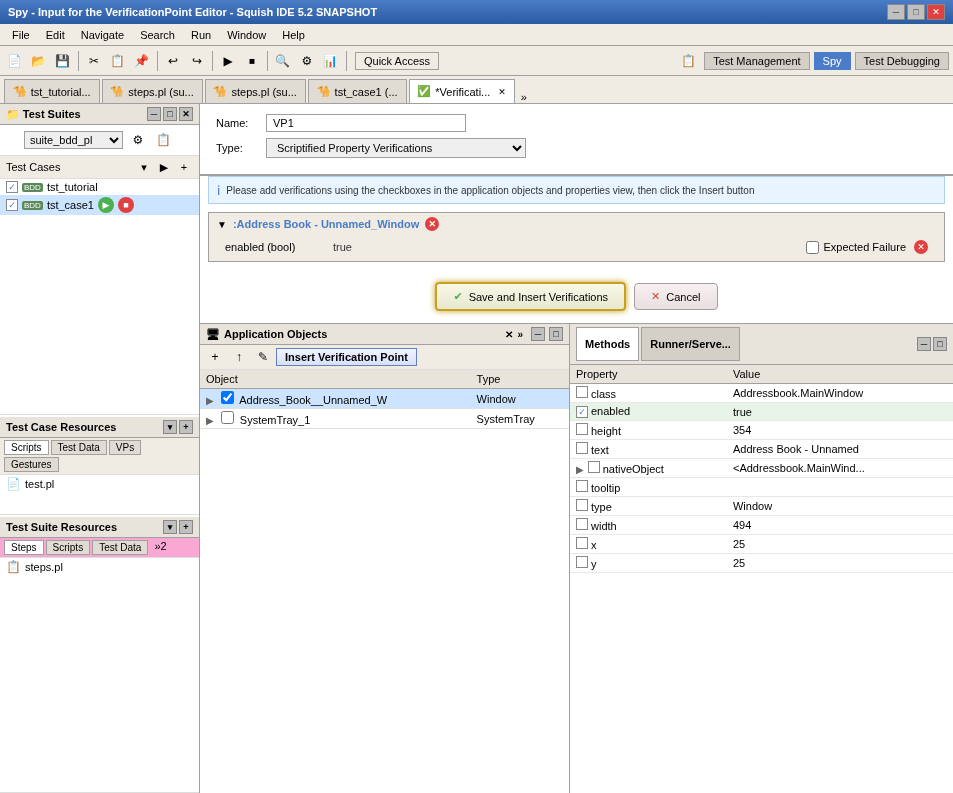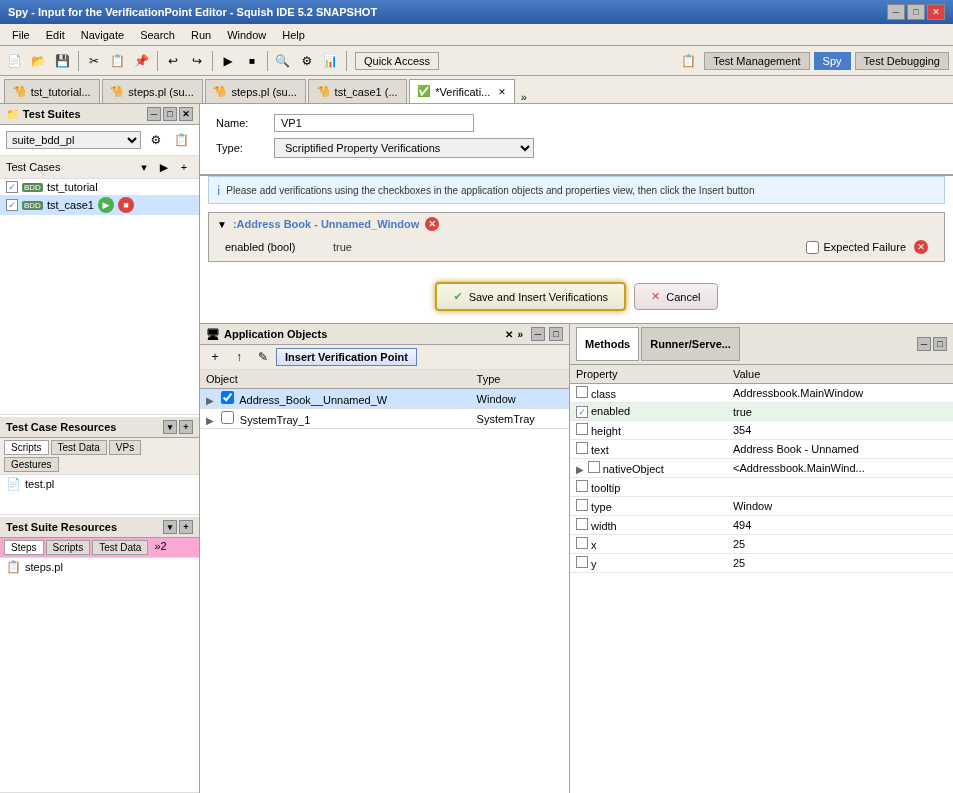--- a/index.html
+++ b/index.html
@@ -76,21 +76,21 @@
     .panel-header {
       background: #e8e4dc; border-bottom: 1px solid #a0a0a0;
       padding: 3px 6px; display: flex; align-items: center; justify-content: space-between;
       font-weight: bold; font-size: 11px;
     }
     .panel-header-btns { display: flex; gap: 2px; }
     .panel-btn { width: 14px; height: 14px; background: #c0c0c0; border: 1px solid #888; font-size: 9px; cursor: pointer; display: flex; align-items: center; justify-content: center; }
 
     
     .suite-selector {
-      padding: 4px 6px; display: flex; align-items: center; gap: 4px; border-bottom: 1px solid #ddd;
+      padding: 4px 24px; display: flex; align-items: center; gap: 4px; border-bottom: 1px solid #ddd;
     }
     .suite-selector select {
       flex: 1; font-size: 11px; padding: 1px; border: 1px solid #a0a0a0;
     }
 
     
     .section-label {
       padding: 2px 6px; background: #f0ece4; border-bottom: 1px solid #ddd;
       font-size: 11px; display: flex; align-items: center; justify-content: space-between;
     }
@@ -112,21 +112,21 @@
     .file-item { display: flex; align-items: center; gap: 4px; padding: 2px 6px; cursor: pointer; font-size: 11px; }
     .file-icon { color: #e04040; font-size: 12px; }
 
     
     .content-area { flex: 1; display: flex; flex-direction: column; background: white; }
 
     
     .vp-editor {
       padding: 10px 16px; border-bottom: 2px solid #a0a0a0; background: white;
     }
-    .vp-row { display: flex; align-items: center; gap: 8px; margin-bottom: 6px; }
+    .vp-row { display: flex; align-items: center; margin-bottom: 6px; }
     .vp-label { font-size: 11px; min-width: 50px; }
     .vp-input { border: 1px solid #a0a0a0; padding: 2px 6px; font-size: 11px; width: 200px; }
     .vp-select { border: 1px solid #a0a0a0; padding: 2px 6px; font-size: 11px; width: 260px; }
 
     .info-bar {
       background: #e8f4ff; border: 1px solid #b0d0f0; padding: 4px 8px;
       display: flex; align-items: center; gap: 6px; margin: 0 8px 8px;
       font-size: 10px; color: #333;
     }
     .info-icon { color: #4a7cc7; font-size: 13px; }

